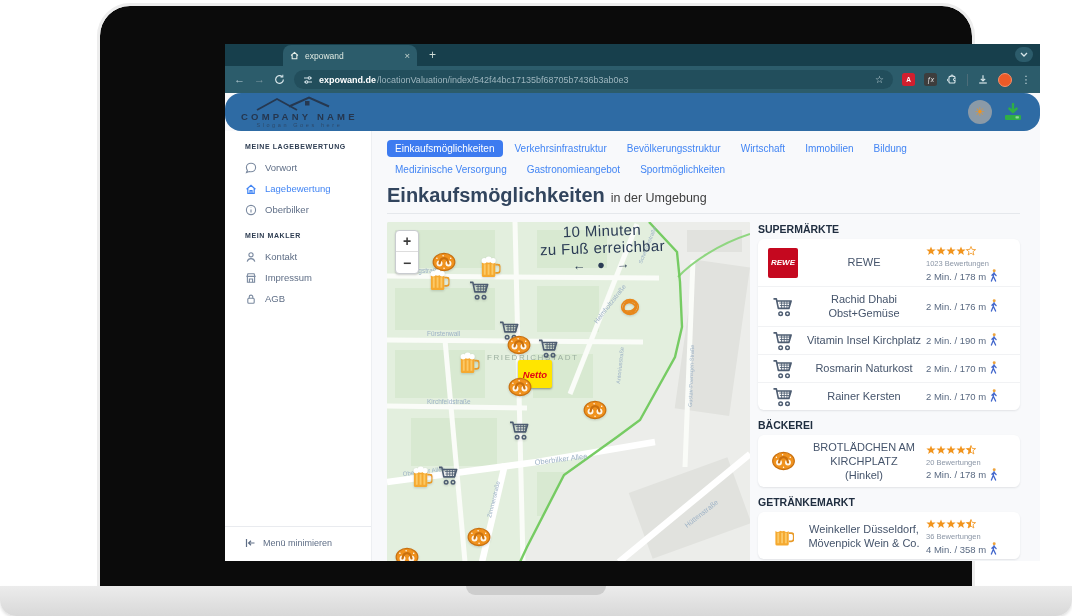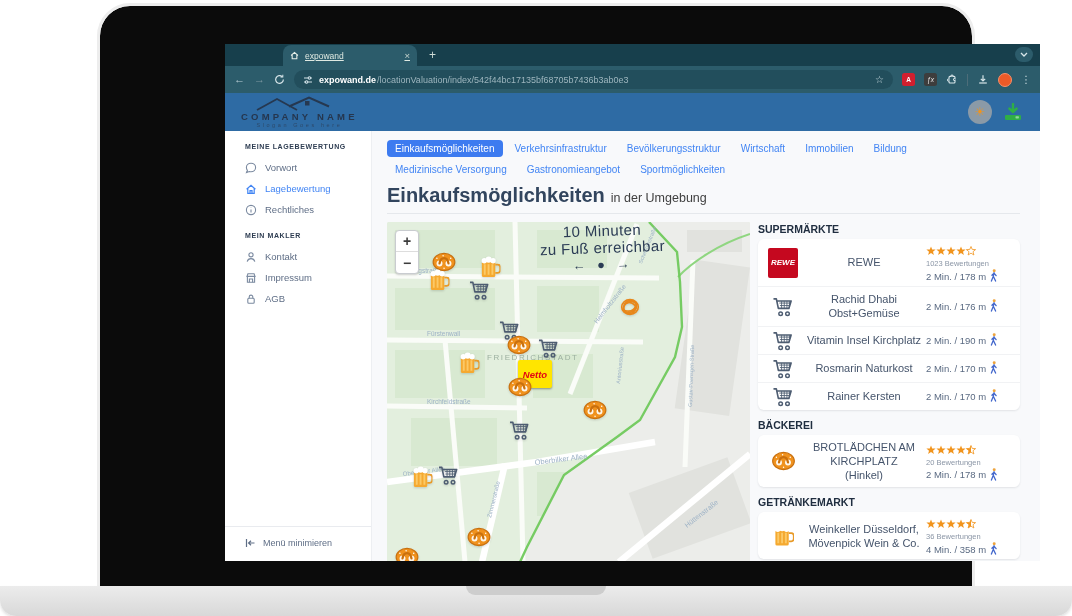--- a/index.html
+++ b/index.html
@@ -8,42 +8,42 @@
   
   .screen{position:absolute;left:100px;top:6px;width:872px;height:580px;background:#0b0b0b;
     border-radius:30px 30px 0 0;outline:3px solid #ededed;}
   .base{position:absolute;left:0;top:586px;width:1072px;height:30px;
     background:linear-gradient(180deg,#ececec,#d8d8d8);border-radius:0 0 16px 16px;box-shadow:0 2px 3px rgba(0,0,0,.12);}
   .groove{position:absolute;left:466px;top:0;width:140px;height:9px;background:#cdcdcd;border-radius:0 0 10px 10px;}
   
   .browser{position:absolute;left:125px;top:38px;width:815px;height:517px;overflow:hidden;background:#f8f9fb;}
   .tabbar{height:22px;background:#173f4c;display:flex;align-items:flex-end;position:relative;}
   .tab{margin-left:58px;width:134px;height:21px;background:#2c5c6b;border-radius:8px 8px 0 0;
-    display:flex;align-items:center;padding:0 7px;gap:6px;color:#dfe9e2;font-size:8.5px;text-decoration:underline;}
+    display:flex;align-items:center;padding:0 7px;gap:6px;color:#dfe9e2;font-size:8.5px;}
   .tab-title{flex:1;white-space:nowrap;overflow:hidden;}
   .tabclose{font-size:9.5px;color:#c9d6d0;}
   .newtab{color:#cfdcd6;font-size:12px;margin-left:12px;align-self:center;line-height:20px;}
   .tab-chevron{position:absolute;right:7px;top:3px;width:18px;height:15px;border-radius:8px;background:#2c5c6b;
     display:flex;align-items:center;justify-content:center;}
   .toolbar{height:27px;background:#2c5c6b;display:flex;align-items:center;padding:0 9px;gap:9px;}
   .nav-ic{color:#b9cdd4;font-size:11px;line-height:1;}
   .nav-ic.fwd{color:#7f98a2;}
   .addressbar{flex:1;height:19px;background:#224e5c;border-radius:10px;display:flex;align-items:center;
     padding:0 9px;gap:6px;font-size:9px;color:#fff;min-width:0;}
   .url-host{font-weight:bold;white-space:nowrap;}
   .url-path{color:#9db5be;white-space:nowrap;overflow:hidden;text-overflow:ellipsis;min-width:0;flex:1;}
   .bm-star{color:#c6d8de;font-size:10px;}
   .ext{width:13px;height:13px;border-radius:2.5px;display:flex;align-items:center;justify-content:center;flex:none;}
   .ext-pdf{background:#d11f2f;color:#fff;font-size:6.5px;font-weight:bold;}
   .ext-fx{background:#3d3d3d;color:#eee;font-size:6.5px;font-style:italic;}
   .divider{width:1px;height:12px;background:#4d6d79;}
   .avatar{width:14px;height:14px;border-radius:50%;background:#ec5a28;border:1px solid #f7906a;}
   .dots{color:#cfdfe4;font-size:10px;}
   
-  .siteheader{height:38px;background:#2e6ba4;display:flex;align-items:center;padding:0 16px;}
+  .siteheader{height:38px;background:#2e6ba4;display:flex;align-items:center;padding:0 16px;border-radius:16px;}
   .logo{display:flex;flex-direction:column;align-items:center;line-height:1;}
   .logo-name{font-size:9.5px;letter-spacing:3.2px;color:#25364e;font-weight:600;margin-top:1px;white-space:nowrap;}
   .logo-slogan{font-size:5.5px;letter-spacing:2.6px;color:#2c3d55;opacity:.75;margin-top:2px;white-space:nowrap;}
   .hdr-right{margin-left:auto;display:flex;align-items:center;gap:10px;}
   .sunbtn{width:24px;height:24px;border-radius:50%;background:#8b9aa7;display:flex;align-items:center;
     justify-content:center;color:#f0941d;font-size:12px;}
   
   .content{display:flex;height:430px;background:#f8f9fb;}
   .sidebar{width:147px;background:#fff;position:relative;border-right:1px solid #edeff2;flex:none;}
   .side-sec{font-size:7px;font-weight:bold;letter-spacing:.6px;color:#2e3d52;margin:12px 0 7px 20px;}
@@ -197,21 +197,21 @@
                 <span>Lagebewertung</span>
               </div>
               <div class="side-item">
                 <span class="side-ico">
                   <svg width="12" height="12" viewBox="0 0 12 12" fill="none" stroke="currentColor" stroke-width="1.1">
                     <circle cx="6" cy="6" r="4.6"></circle>
                     <path d="M6 5.4v3"></path>
                     <circle cx="6" cy="3.7" r="0.4" fill="currentColor" stroke="none"></circle>
                   </svg>
                 </span>
-                <span>Rechtliches</span>
+                <span>Oberbilker</span>
               </div>
               <div class="side-sec">MEIN MAKLER</div>
               <div class="side-item">
                 <span class="side-ico">
                   <svg width="12" height="12" viewBox="0 0 12 12" fill="none" stroke="currentColor" stroke-width="1.1">
                     <circle cx="6" cy="3.8" r="2.1"></circle>
                     <path d="M2.2 10.6a3.9 3.9 0 0 1 7.6 0"></path>
                   </svg>
                 </span>
                 <span>Kontakt</span>

